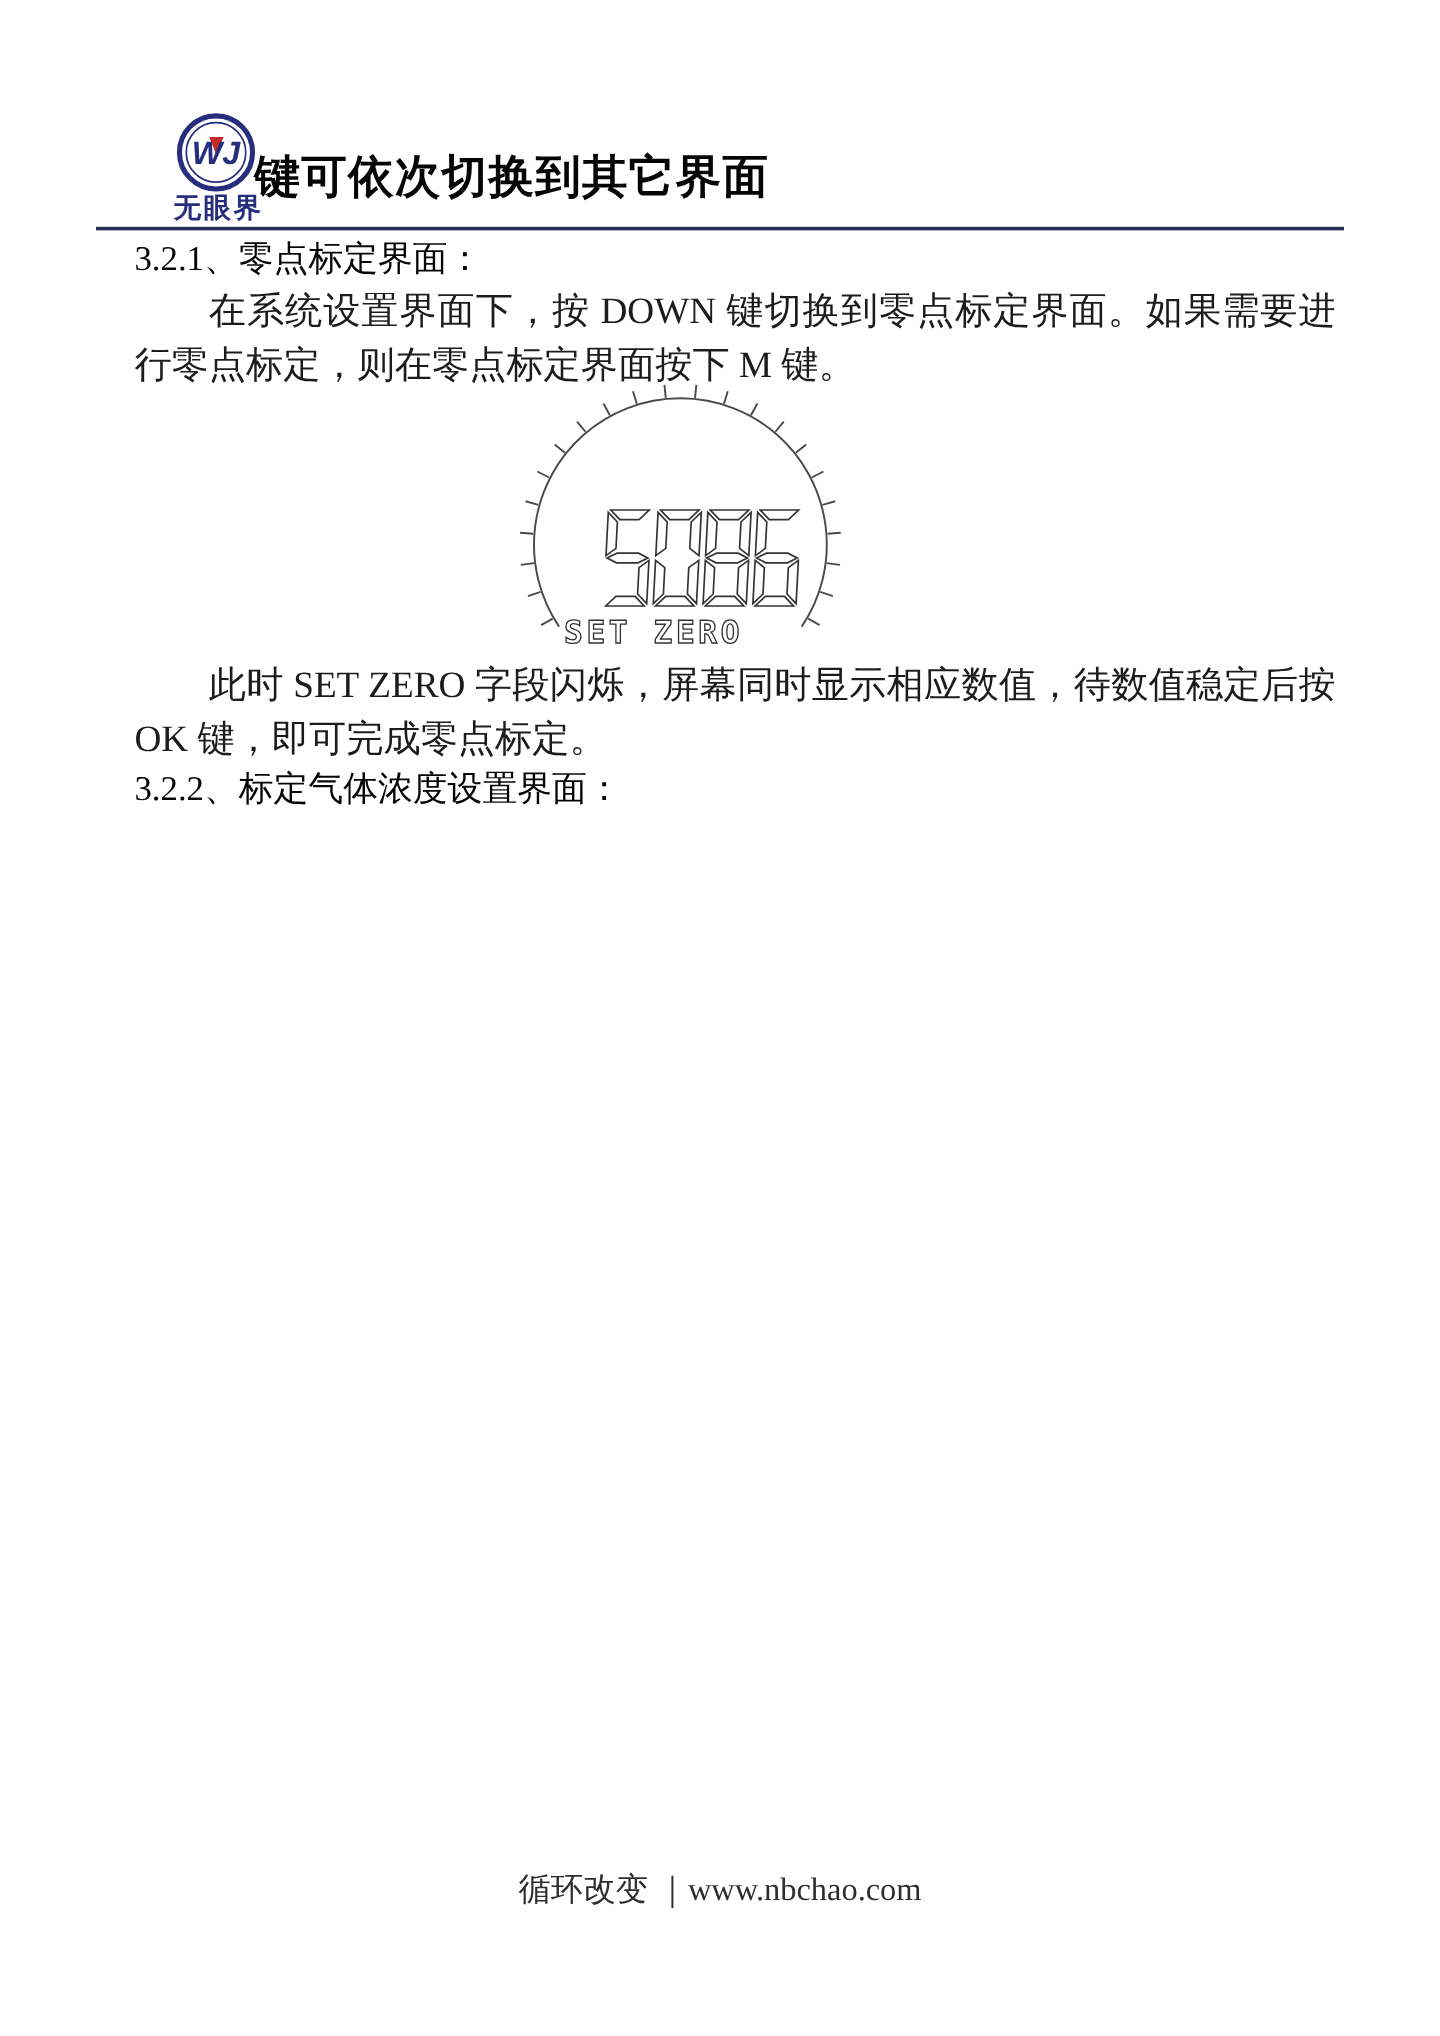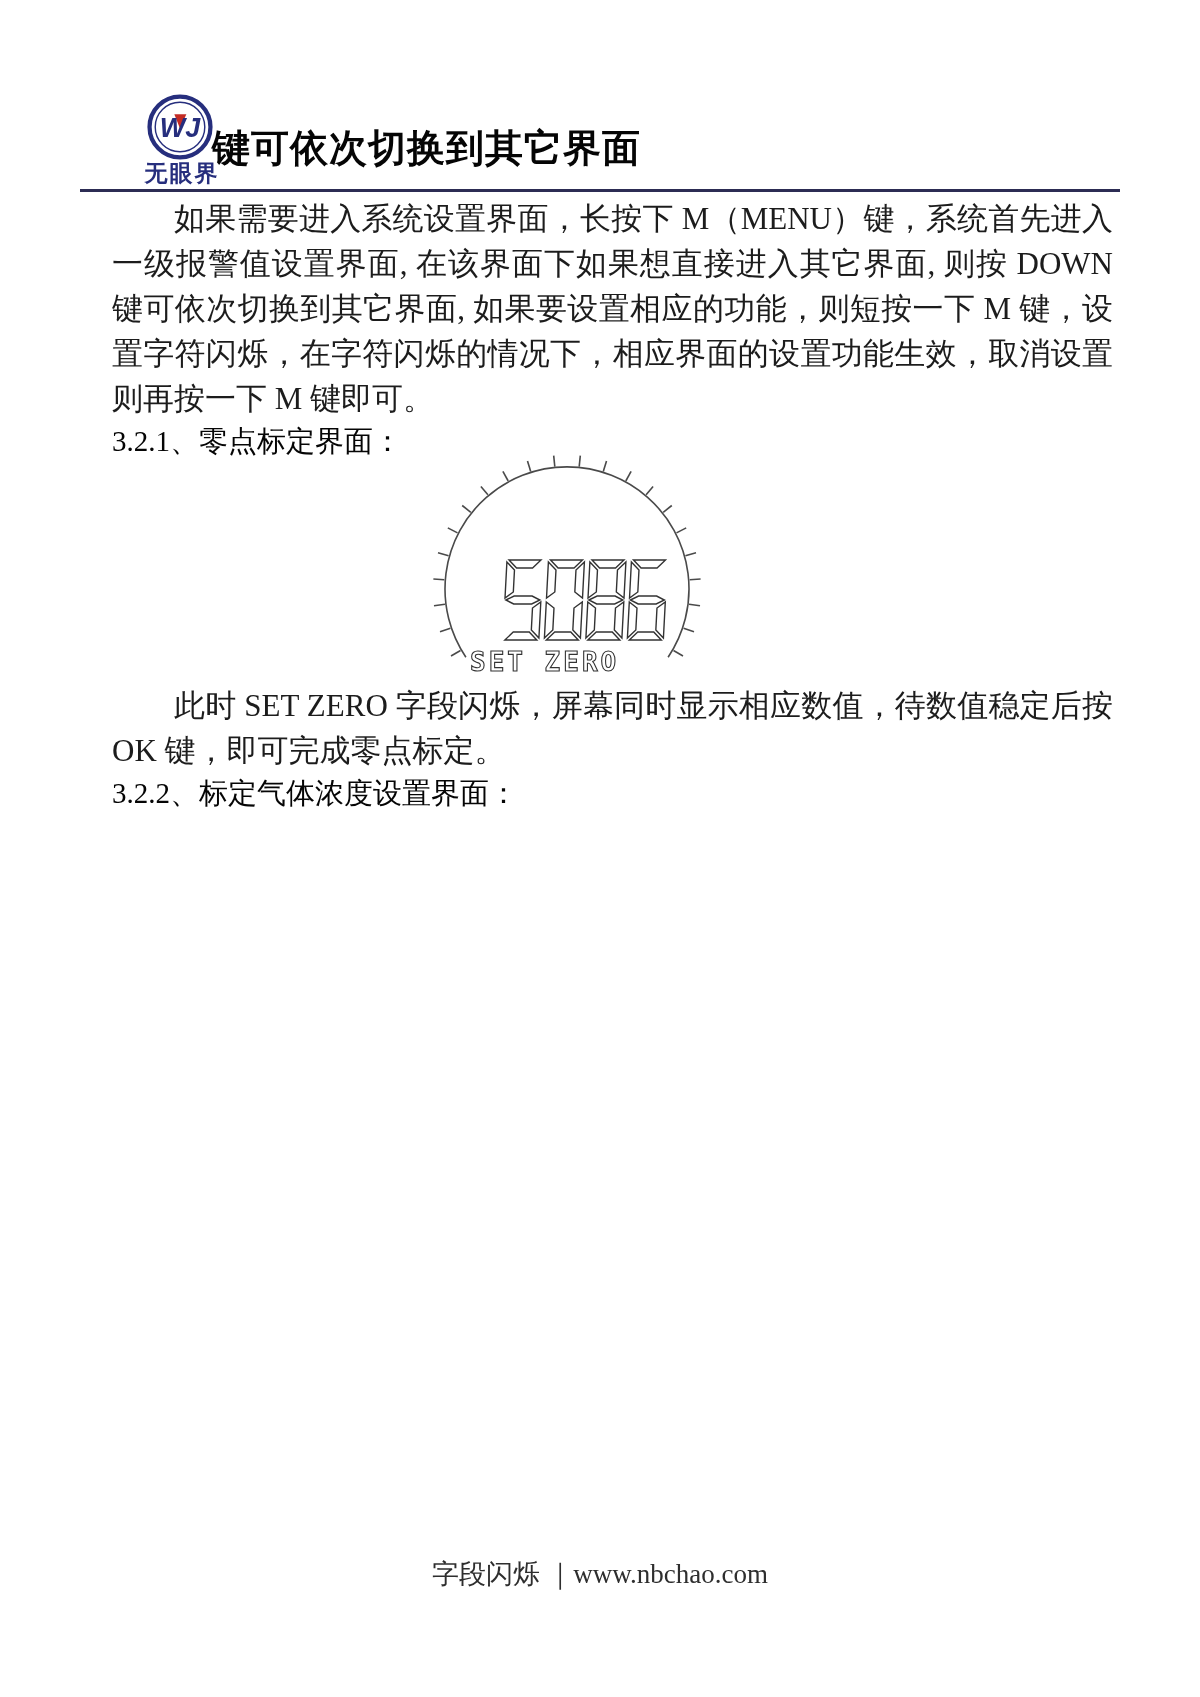--- a/index.html
+++ b/index.html
@@ -72,24 +72,24 @@
     <circle class="logo-ring" cx="48" cy="48" r="43" stroke-width="6"></circle>
     <circle class="logo-ring" cx="48" cy="48" r="35" stroke-width="2"></circle>
     <polygon points="40,30 57,30 48,50" style="fill:var(--brand-red,#c32b24)"></polygon>
     <text class="logo-monogram" x="48" y="62" font-size="38" text-anchor="middle">WJ</text>
   </svg>
   <div class="logo-brand">无眼界</div>
   <h1 class="company-name">键可依次切换到其它界面</h1>
   <div class="header-rule"></div>
 
   <div class="content">
-    <p class="p-1">如果需要进入系统设置界面，长按下 M（MENU）键，系统首先进入一级报警值设置界面, 在该界面下如果想直接进入其它界面, 则按 DOWN 键可依次切换到其它界面, 如果要设置相应的功能，则短按一下 M 键，设置字符闪烁，在字符闪烁的情况下，相应界面的设置功能生效，取消设置则再按一下 M 键即可。</p>
 
     <h2 class="h-321">3.2.1、零点标定界面：</h2>
 
+    <p class="p-2">在系统设置界面下，按 DOWN 键切换到零点标定界面。如果需要进行零点标定，则在零点标定界面按下 M 键。</p>
 
     <figure>
       <svg id="gauge-svg" class="gauge-svg" width="280" height="228" viewBox="0 0 280 228">
           <path d="M 38.9 202.2 A 122 122 0 1 1 241.1 202.2" class="gauge-arc"></path>
         <text class="lcd-label" x="43" y="216">SET ZERO</text>
       <line x1="33.5" y1="195.5" x2="24.0" y2="201.0" class="gauge-tick"></line>
           <line x1="23.4" y1="173.2" x2="13.0" y2="176.7" class="gauge-tick"></line>
           <line x1="18.0" y1="149.3" x2="7.0" y2="150.7" class="gauge-tick"></line>
           <line x1="17.3" y1="124.8" x2="6.4" y2="124.0" class="gauge-tick"></line>
           <line x1="21.6" y1="100.7" x2="11.0" y2="97.7" class="gauge-tick"></line>
@@ -144,14 +144,14 @@
           </g>
         </svg>
     </figure>
 
     <p class="p-3">此时 SET ZERO 字段闪烁，屏幕同时显示相应数值，待数值稳定后按 OK 键，即可完成零点标定。</p>
 
     <h2 class="h-322">3.2.2、标定气体浓度设置界面：</h2>
 
   </div>
 
-  <footer class="page-footer">字段闪烁 ｜www.nbchao.com</footer>
+  <footer class="page-footer">循环改变 ｜www.nbchao.com</footer>
 </div>
 
 </body></html>

